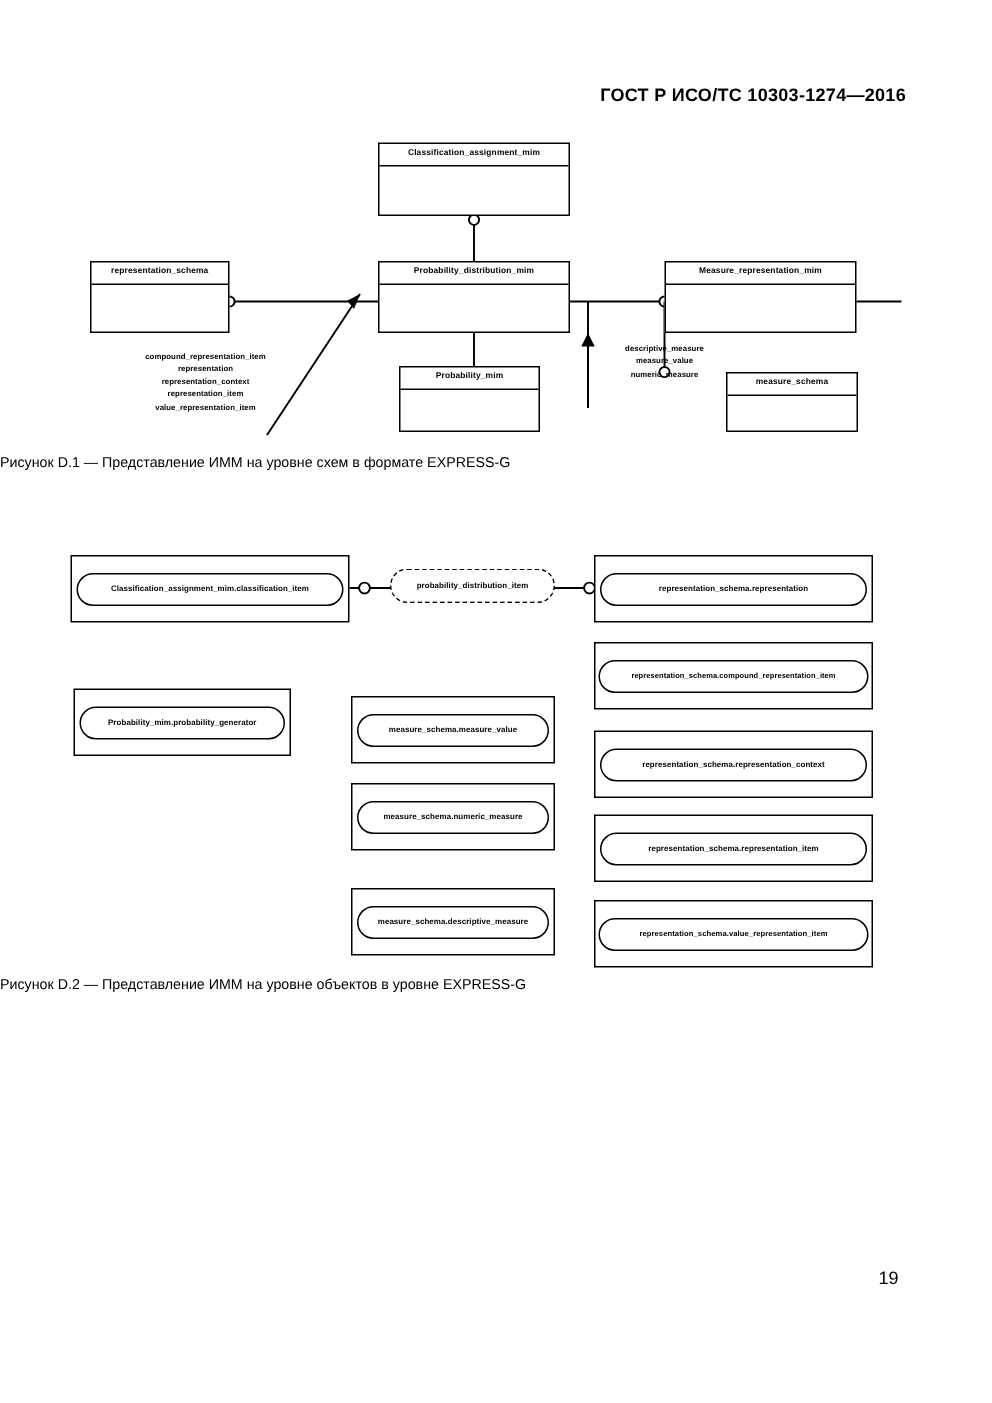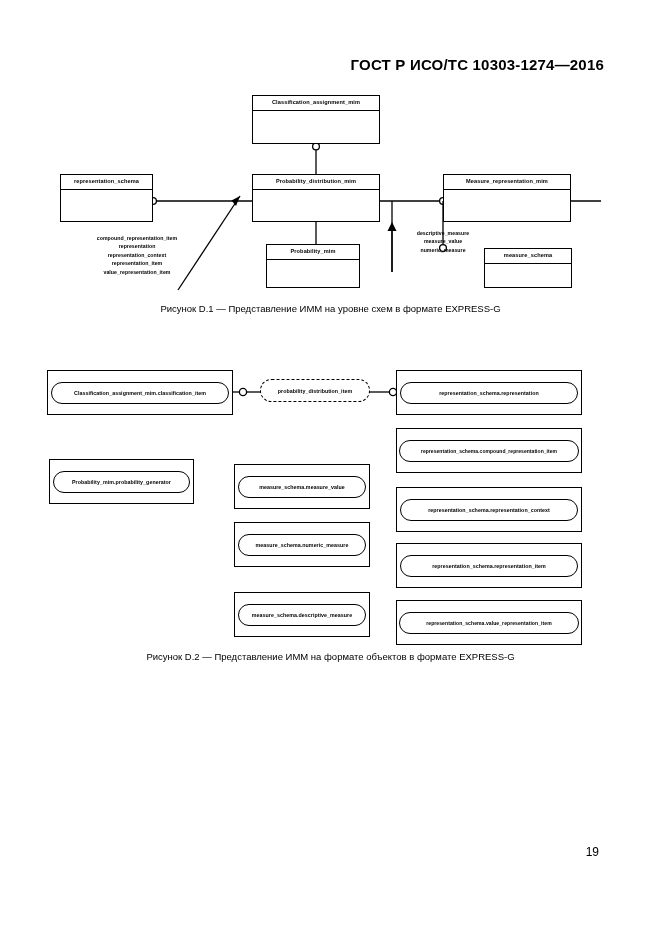--- a/index.html
+++ b/index.html
@@ -14,39 +14,38 @@
     font-family: "Liberation Sans", sans-serif;
     color: #000000;
     overflow: hidden;
   }
 
   
   .doc-header {
     position: absolute;
     top: 56px;
     right: 57px;
-    font-size: 15px;
+    font-size: 12px;
     font-weight: bold;
     letter-spacing: 0.2px;
     white-space: nowrap;
   }
 
   
   .page-number {
     position: absolute;
     right: 62px;
     top: 845px;
     font-size: 12px;
   }
 
   
   .caption {
     position: absolute;
     width: 100%;
-    text-align: center;
     font-size: 9.5px;
     color: #000;
   }
   .caption-1 { top: 303px; }
   .caption-2 { top: 651px; }
 
   
   .diagram {
     position: absolute;
     left: 0;
@@ -242,15 +241,15 @@
 </div>
 
 <div class="entity-box" style="left:234px; top:592px; width:136px; height:45px;">
   <div class="entity-pill" style="width:128px; height:22px;">measure_schema.descriptive_measure</div>
 </div>
 
 <div class="entity-box" style="left:396px; top:600px; width:186px; height:45px;">
   <div class="entity-pill" style="width:180px; height:22px; font-size:5.1px;">representation_schema.value_representation_item</div>
 </div>
 
-<div class="caption caption-2">Рисунок D.2 — Представление ИММ на формате объектов в формате EXPRESS-G</div>
+<div class="caption caption-2">Рисунок D.2 — Представление ИММ на уровне объектов в уровне EXPRESS-G</div>
 
 <div class="page-number">19</div>
 
 </body></html>

